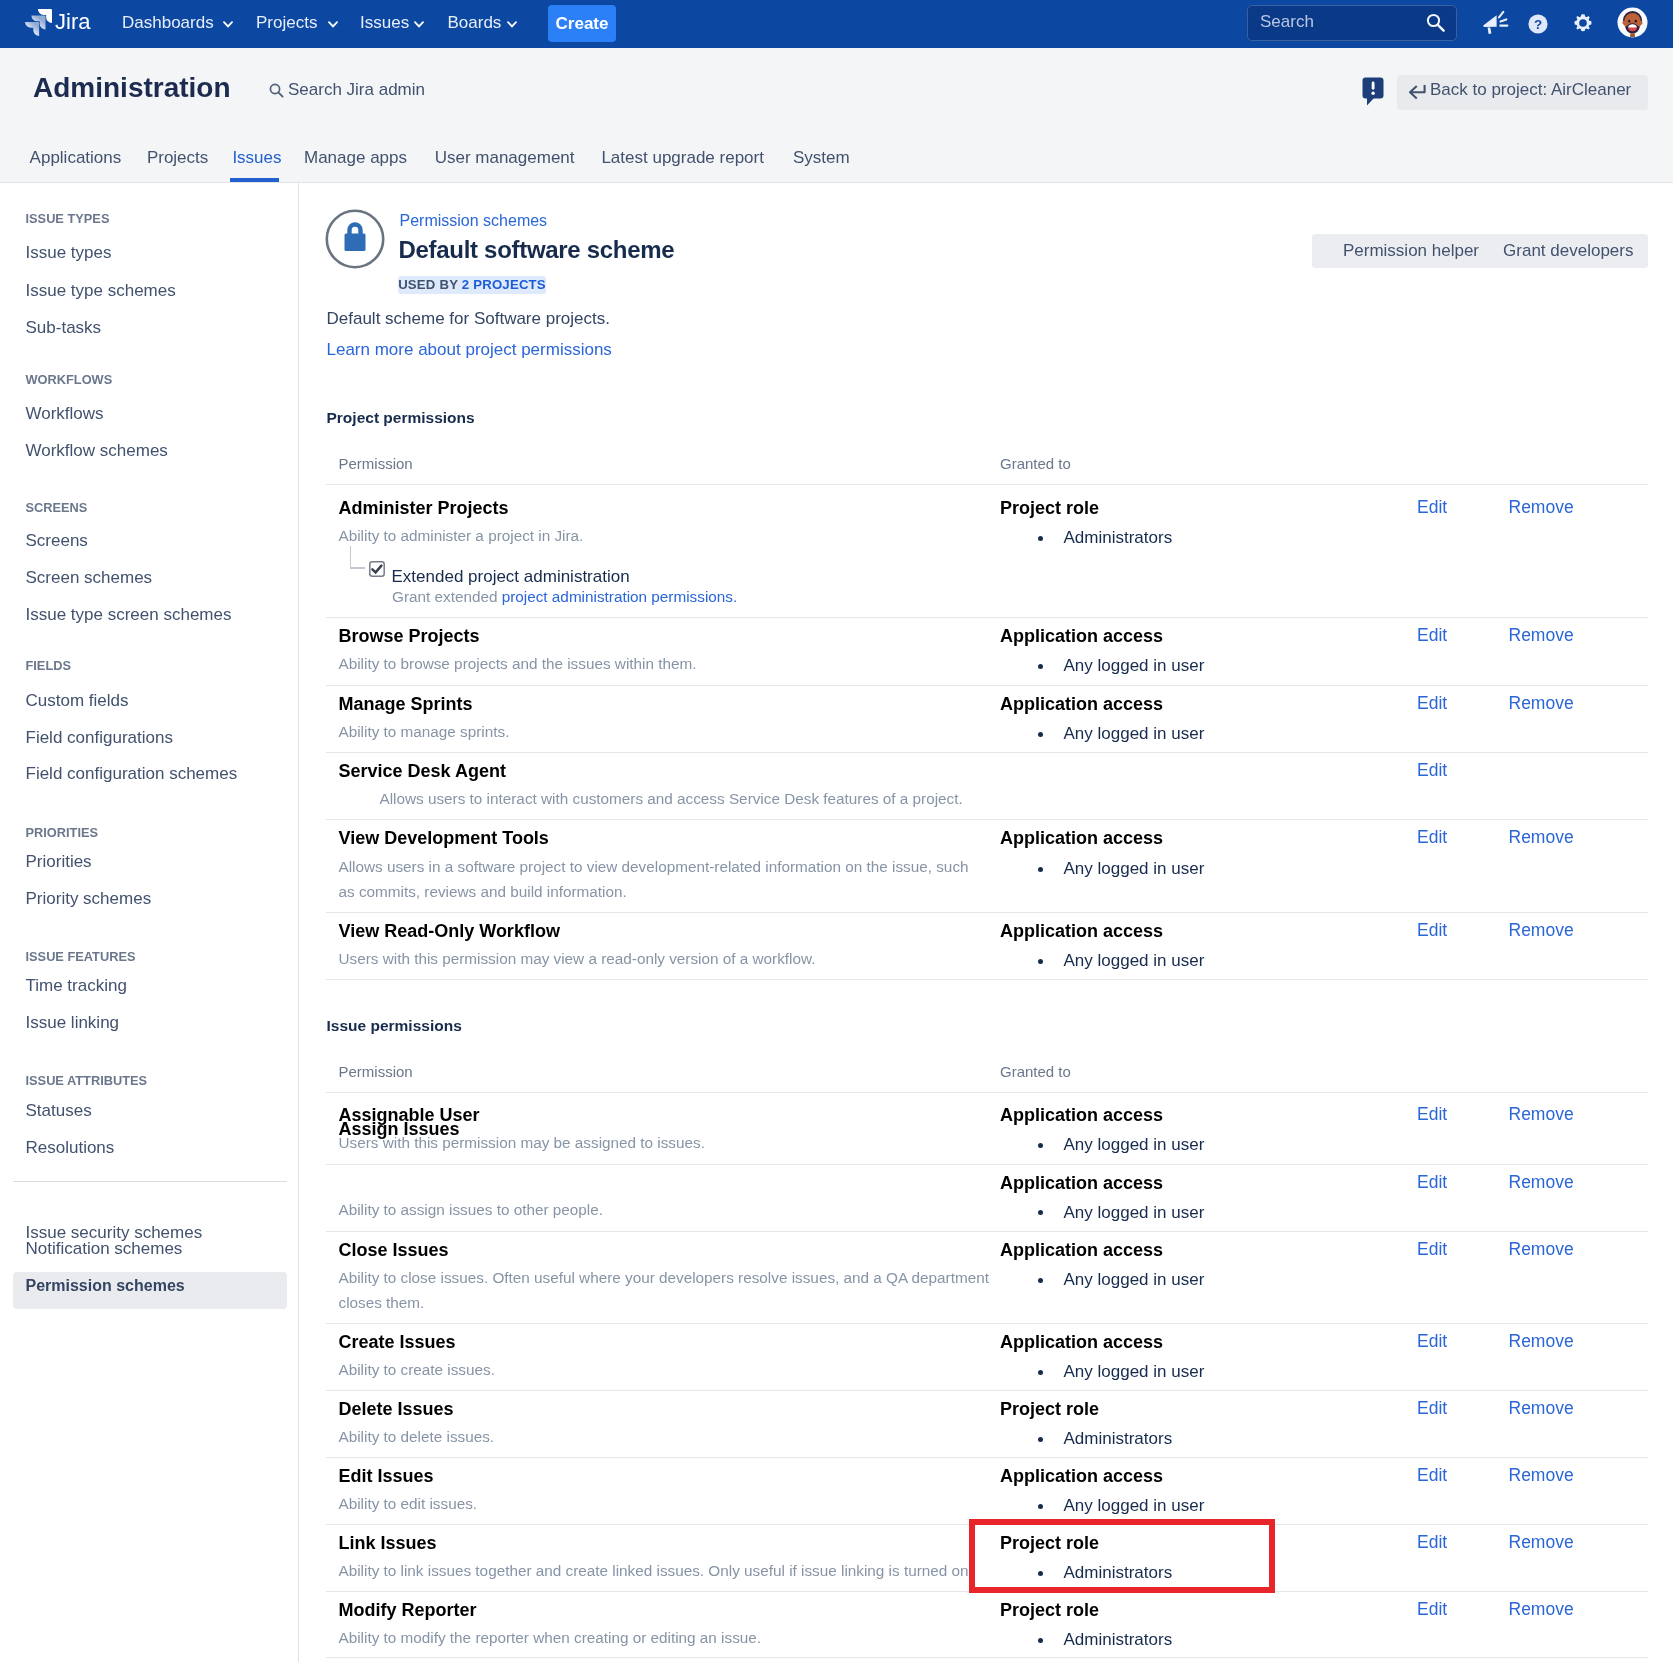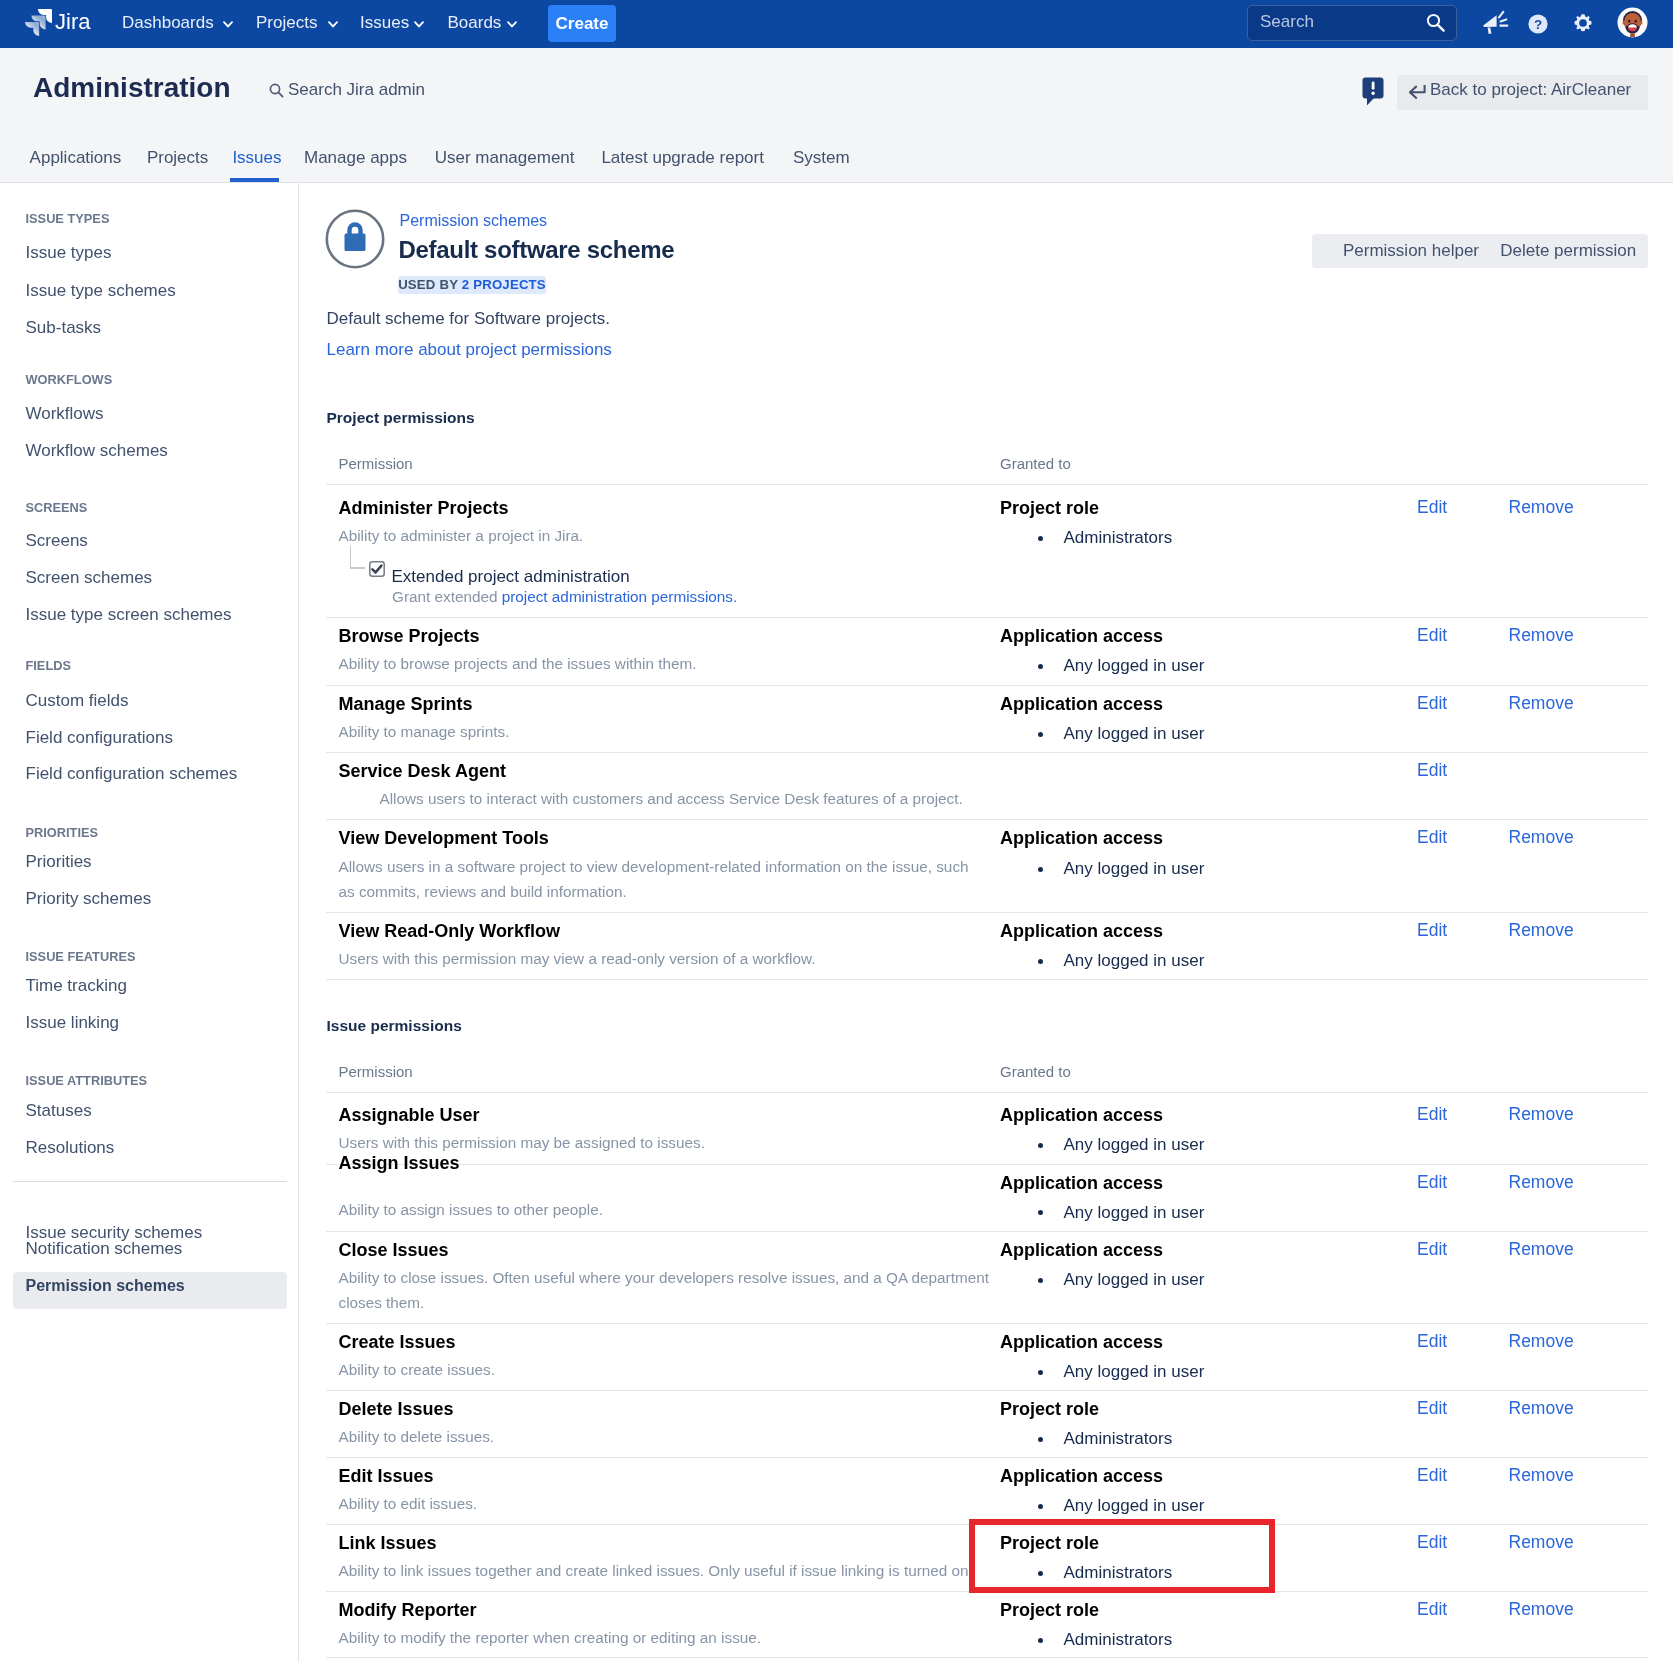--- a/index.html
+++ b/index.html
@@ -246,21 +246,21 @@
 <div class="ab bline" style="left:326px;top:1523.5px;width:1321.5px"></div>
 <div class="ab bline" style="left:326px;top:1590.5px;width:1321.5px"></div>
 <div class="ab bline" style="left:326px;top:1656.5px;width:1321.5px"></div>
 <div class="ab f17b" style="left:338.5px;top:1106.3px;">Assignable User</div>
 <div class="ab f15g" style="left:338.5px;top:1134.7px;">Users with this permission may be assigned to issues.</div>
 <div class="ab f17b" style="left:1000px;top:1106.3px;">Application access</div>
 <div class="ab dot" style="left:1038px;top:1142.7px"></div>
 <div class="ab f17" style="left:1063.5px;top:1135.8px;">Any logged in user</div>
 <div class="ab lnk175" style="left:1417px;top:1106.2px;">Edit</div>
 <div class="ab lnk175" style="left:1508.5px;top:1106.2px;">Remove</div>
-<div class="ab f17b" style="left:338.5px;top:1154px;">Assign Issues</div>
+<div class="ab f17b" style="left:338.5px;top:1120px;">Assign Issues</div>
 <div class="ab f15g" style="left:338.5px;top:1202.4px;">Ability to assign issues to other people.</div>
 <div class="ab f17b" style="left:1000px;top:1173.7px;">Application access</div>
 <div class="ab dot" style="left:1038px;top:1210.4px"></div>
 <div class="ab f17" style="left:1063.5px;top:1203.5px;">Any logged in user</div>
 <div class="ab lnk175" style="left:1417px;top:1173.6px;">Edit</div>
 <div class="ab lnk175" style="left:1508.5px;top:1173.6px;">Remove</div>
 <div class="ab f17b" style="left:338.5px;top:1240.8px;">Close Issues</div>
 <div class="ab f15g" style="left:338.5px;top:1269.5px;">Ability to close issues. Often useful where your developers resolve issues, and a QA department</div>
 <div class="ab f15g" style="left:338.5px;top:1294.6px;">closes them.</div>
 <div class="ab f17b" style="left:1000px;top:1240.8px;">Application access</div>
@@ -297,13 +297,13 @@
 <div class="ab lnk175" style="left:1417px;top:1534.2px;">Edit</div>
 <div class="ab lnk175" style="left:1508.5px;top:1534.2px;">Remove</div>
 <div class="ab f17b" style="left:338.5px;top:1601.3px;">Modify Reporter</div>
 <div class="ab f15g" style="left:338.5px;top:1630.0px;">Ability to modify the reporter when creating or editing an issue.</div>
 <div class="ab f17b" style="left:1000px;top:1601.3px;">Project role</div>
 <div class="ab dot" style="left:1038px;top:1638.0px"></div>
 <div class="ab f17" style="left:1063.5px;top:1631.1px;">Administrators</div>
 <div class="ab lnk175" style="left:1417px;top:1601.2px;">Edit</div>
 <div class="ab lnk175" style="left:1508.5px;top:1601.2px;">Remove</div>
 <div class="ab graybtn" style="left:1311.5px;top:233.5px;width:199px">Permission helper</div>
-<div class="ab graybtn" style="left:1489px;top:233.5px;width:158.5px">Delete permission</div>
+<div class="ab graybtn" style="left:1489px;top:233.5px;width:158.5px">Grant developers</div>
 <div class="ab redbox"></div>
 </body></html>

